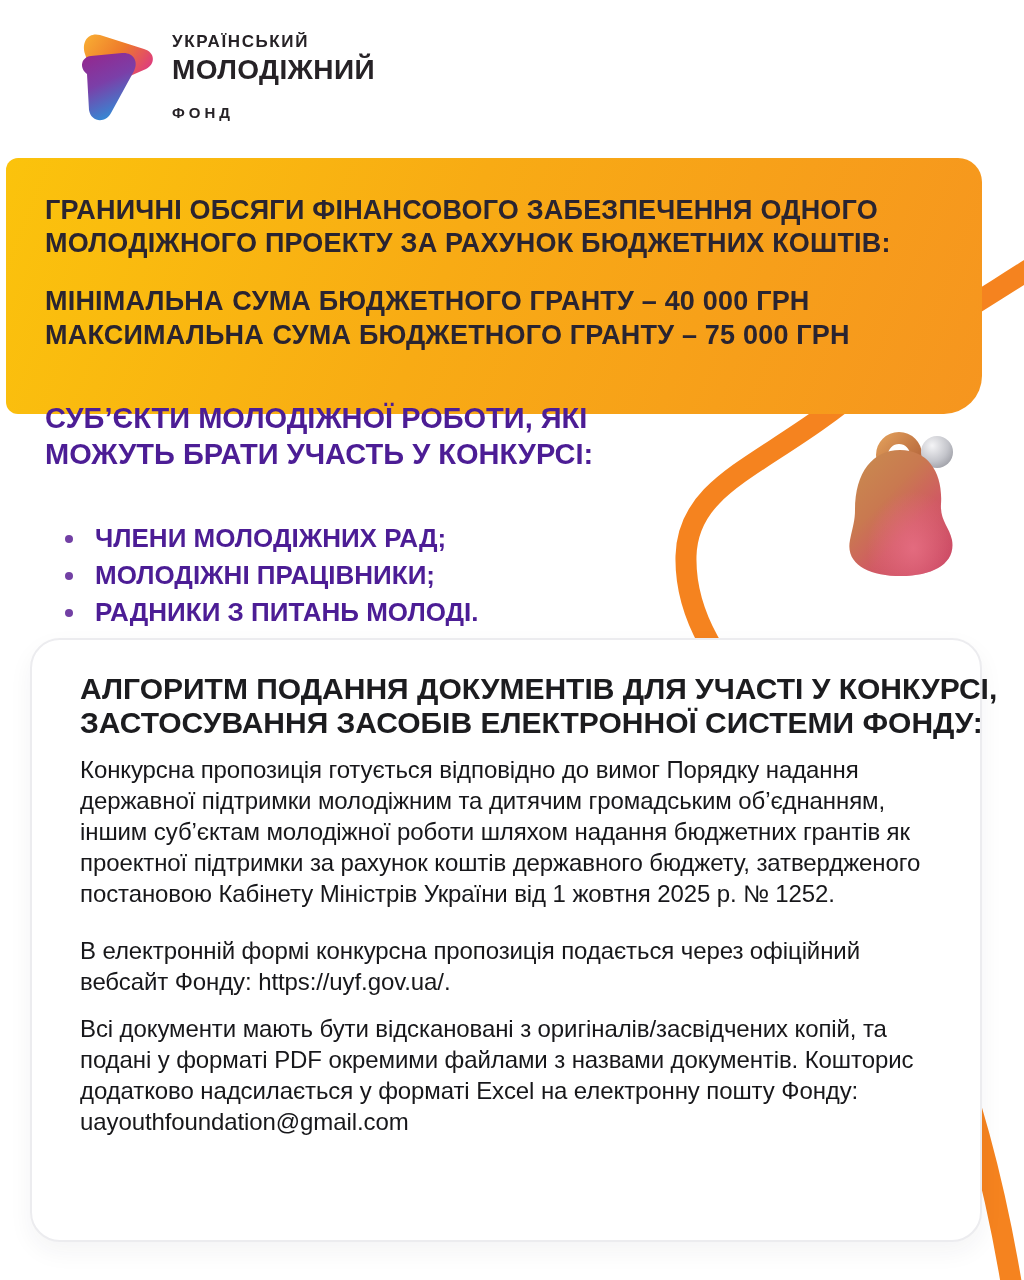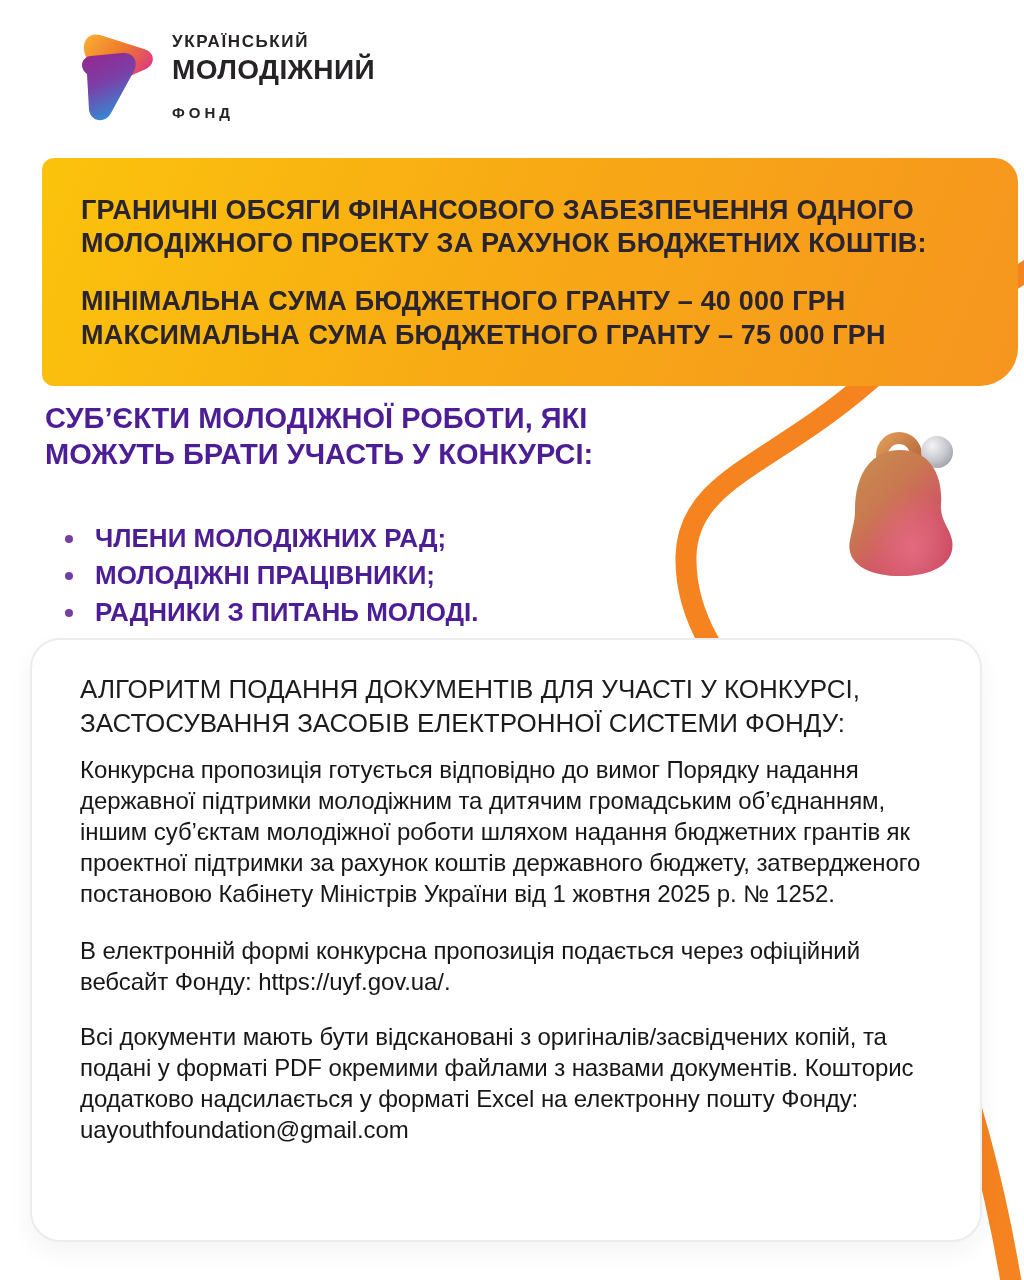--- a/index.html
+++ b/index.html
@@ -18,26 +18,25 @@
   
   .logo { position:absolute; left:78px; top:32px; display:flex; align-items:flex-start; z-index:3; }
   .logo-mark { width:80px; height:94px; }
   .logo-text { margin-left:14px; color:#262226; }
   .logo-line1 { font-size:17px; font-weight:700; letter-spacing:1.6px; }
   .logo-line2 { font-size:28px; font-weight:800; letter-spacing:0.4px; margin-top:2px; }
   .logo-line3 { font-size:15px; font-weight:700; letter-spacing:4px; margin-top:18px; }
 
   
   .banner {
-    position:absolute; left:6px; top:158px; width:976px; height:228px; z-index:2;
+    position:absolute; left:6px; top:158px; width:976px; height:256px; z-index:2;
     background:linear-gradient(112deg,#FBC30C 0%,#F8AB14 45%,#F6951F 100%);
     border-radius:12px 24px 38px 12px;
     padding:36px 36px 0 39px;
     color:#2A2430;
-    margin-left:36px;
   }
   .banner-heading div { font-size:27px; font-weight:700; line-height:33px; white-space:nowrap; letter-spacing:0.2px; }
   .banner-limits { margin-top:24px; }
   .banner-limits .limit-line { font-size:27px; line-height:34px; white-space:nowrap; letter-spacing:0.2px; }
   .limit-lead { font-weight:800; margin-right:0.32em; }
   .limit-rest { font-weight:700; }
 
   
   .eligibility { position:absolute; left:45px; top:400px; z-index:3; color:#4c1d95; }
   .eligibility-heading div { font-size:29px; font-weight:800; line-height:36px; white-space:nowrap; }
@@ -51,25 +50,25 @@
   
   .card {
     position:absolute; left:30px; top:638px; width:952px; height:604px; z-index:2;
     background:#ffffff;
     border:2px solid #ECECEF;
     border-radius:30px;
     box-shadow:0 10px 24px rgba(40,40,60,0.05);
     padding:32px 46px 0 48px;
     color:#17171A;
   }
-  .card-heading div { font-size:26px; font-weight:400; line-height:34px; white-space:nowrap; color:#1C1C1F; }
+  .card-heading div { font-size:30px; font-weight:700; line-height:34px; white-space:nowrap; color:#1C1C1F; }
   .card p { font-size:24px; font-weight:400; line-height:31px; letter-spacing:-0.1px; max-width:862px; }
   .card p.p1 { margin-top:14px; }
   .card p.p2 { margin-top:26px; }
-  .card p.p3 { margin-top:24px; }
+  .card p.p3 { margin-top:16px; }
 </style>
 </head>
 <body>
 
 <svg class="swoosh" viewBox="0 0 1024 1280" aria-hidden="true">
   <path d="M 1085 232 C 995 295 945 315 865 384 C 770 466 688 480 686 556 C 684 640 748 692 822 796 C 908 918 978 1072 1014 1300" fill="none" stroke="#F5831F" stroke-width="21" stroke-linecap="round"></path>
 </svg>
 
 <div class="logo">
   <svg class="logo-mark" viewBox="0 0 80 94" aria-hidden="true">

